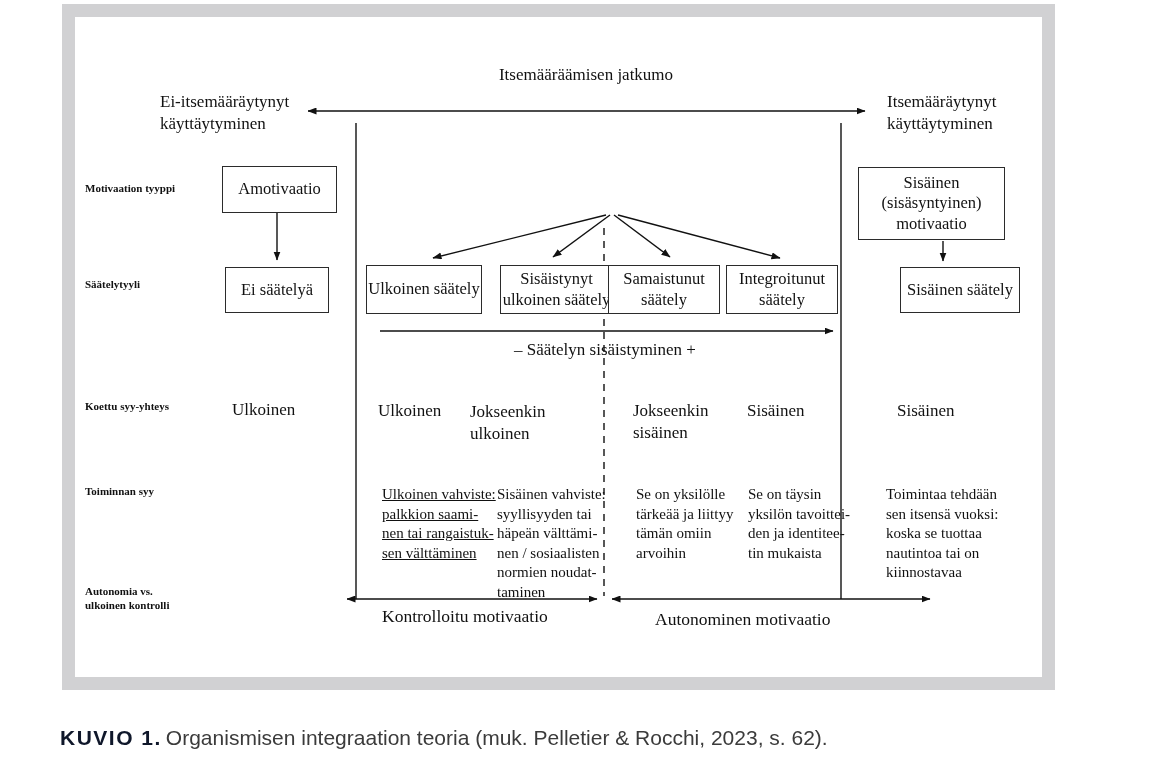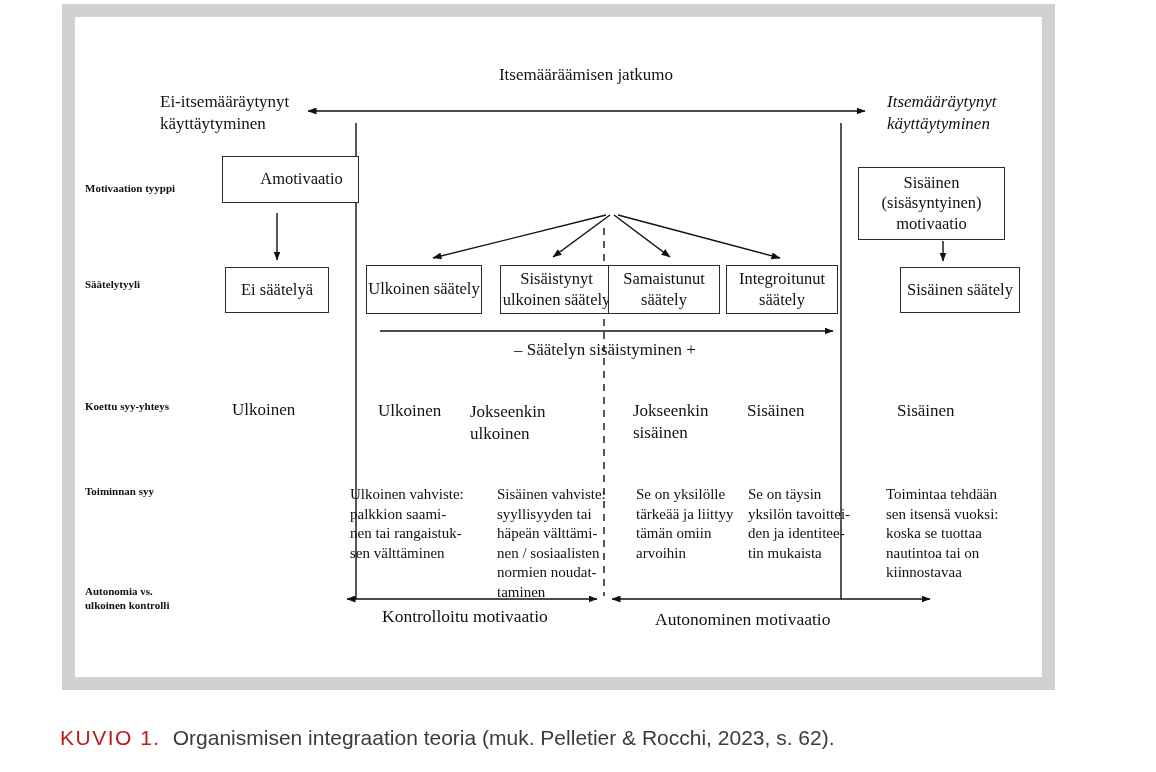--- a/index.html
+++ b/index.html
@@ -52,24 +52,24 @@
   .arrowlabel { position: absolute; font-size: 17.5px; white-space: nowrap; }
   .caption {
     position: absolute;
     left: 60px; top: 726px;
     font-family: "Liberation Sans", sans-serif;
     font-size: 21px;
     color: #3b3b3b;
     white-space: nowrap;
   }
   .caption .cap-label {
-    font-weight: normal;
+    font-weight: bold;
     letter-spacing: 1.5px;
-    margin-right: 12px;
-    color: #b91c1c;
+    margin-right: 4px;
+    color: #0f172a;
   }
 </style>
 </head>
 <body>
 
 <div id="stage">
 
   <div class="frame" style="border-color: rgb(209, 209, 211);"></div>
 
   <svg class="connectors" viewBox="0 0 1156 772" xmlns="http://www.w3.org/2000/svg">
@@ -94,31 +94,31 @@
       <line x1="943" y1="241" x2="943" y2="261" marker-end="url(#ae)"></line>
       <line x1="380" y1="331" x2="833" y2="331" marker-end="url(#ae)"></line>
       <line x1="347" y1="599" x2="597" y2="599" marker-start="url(#as)" marker-end="url(#ae)"></line>
       <line x1="612" y1="599" x2="930" y2="599" marker-start="url(#as)" marker-end="url(#ae)"></line>
     </g>
   </svg>
 
   <div class="t center" style="left:436px; top:65px; width:300px;">Itsemääräämisen jatkumo</div>
   <div class="t pre" style="left:160px; top:91px;">Ei-itsemääräytynyt
 käyttäytyminen</div>
-  <div class="t pre" style="left:887px; top:91px;font-style:italic;">Itsemääräytynyt
+  <div class="t pre" style="left:887px; top:91px;">Itsemääräytynyt
 käyttäytyminen</div>
 
   <div class="rowlabel" style="left:85px; top:181px;">Motivaation tyyppi</div>
   <div class="rowlabel" style="left:85px; top:277px;">Säätelytyyli</div>
   <div class="rowlabel" style="left:85px; top:399px;">Koettu syy-yhteys</div>
   <div class="rowlabel" style="left:85px; top:484px;">Toiminnan syy</div>
   <div class="rowlabel" style="left:85px; top:584px;">Autonomia vs.
 ulkoinen kontrolli</div>
 
-  <div class="box" style="left:222px; top:156px; width:113px; height:45px;padding-left:22px;">Amotivaatio</div>
+  <div class="box" style="left:222px; top:166px; width:113px; height:45px;">Amotivaatio</div>
   <div class="box" style="left:858px; top:167px; width:145px; height:71px;">Sisäinen
 (sisäsyntyinen)
 motivaatio</div>
 
   <div class="box" style="left:225px; top:267px; width:102px; height:44px;">Ei säätelyä</div>
   <div class="box" style="left:366px; top:265px; width:114px; height:47px;">Ulkoinen säätely</div>
   <div class="box" style="left:500px; top:265px; width:111px; height:47px;">Sisäistynyt
 ulkoinen säätely</div>
   <div class="box" style="left:608px; top:265px; width:110px; height:47px;">Samaistunut
 säätely</div>
@@ -130,21 +130,21 @@
 
   <div class="t" style="left:232px; top:400px;">Ulkoinen</div>
   <div class="t" style="left:378px; top:401px;">Ulkoinen</div>
   <div class="t pre" style="left:470px; top:401px;">Jokseenkin
 ulkoinen</div>
   <div class="t pre" style="left:633px; top:400px;">Jokseenkin
 sisäinen</div>
   <div class="t" style="left:747px; top:401px;">Sisäinen</div>
   <div class="t" style="left:897px; top:401px;">Sisäinen</div>
 
-  <div class="reason" style="left:350px; top:485px;">Ulkoinen vahviste:
+  <div class="reason" style="left:382px; top:485px;text-decoration:underline;">Ulkoinen vahviste:
 palkkion saami-
 nen tai rangaistuk-
 sen välttäminen</div>
   <div class="reason" style="left:497px; top:485px;">Sisäinen vahviste:
 syyllisyyden tai
 häpeän välttämi-
 nen / sosiaalisten
 normien noudat-
 taminen</div>
   <div class="reason" style="left:600px; top:485px;margin-left:36px;">Se on yksilölle

